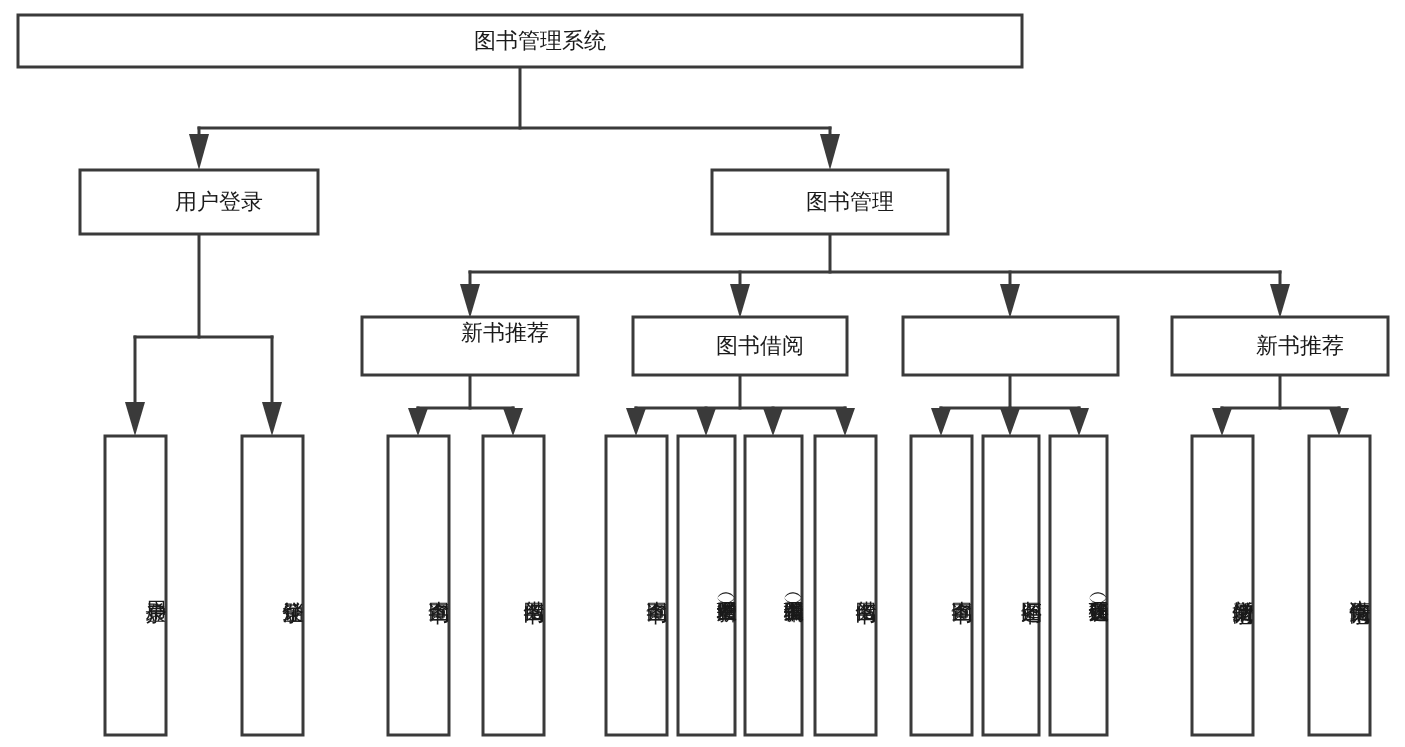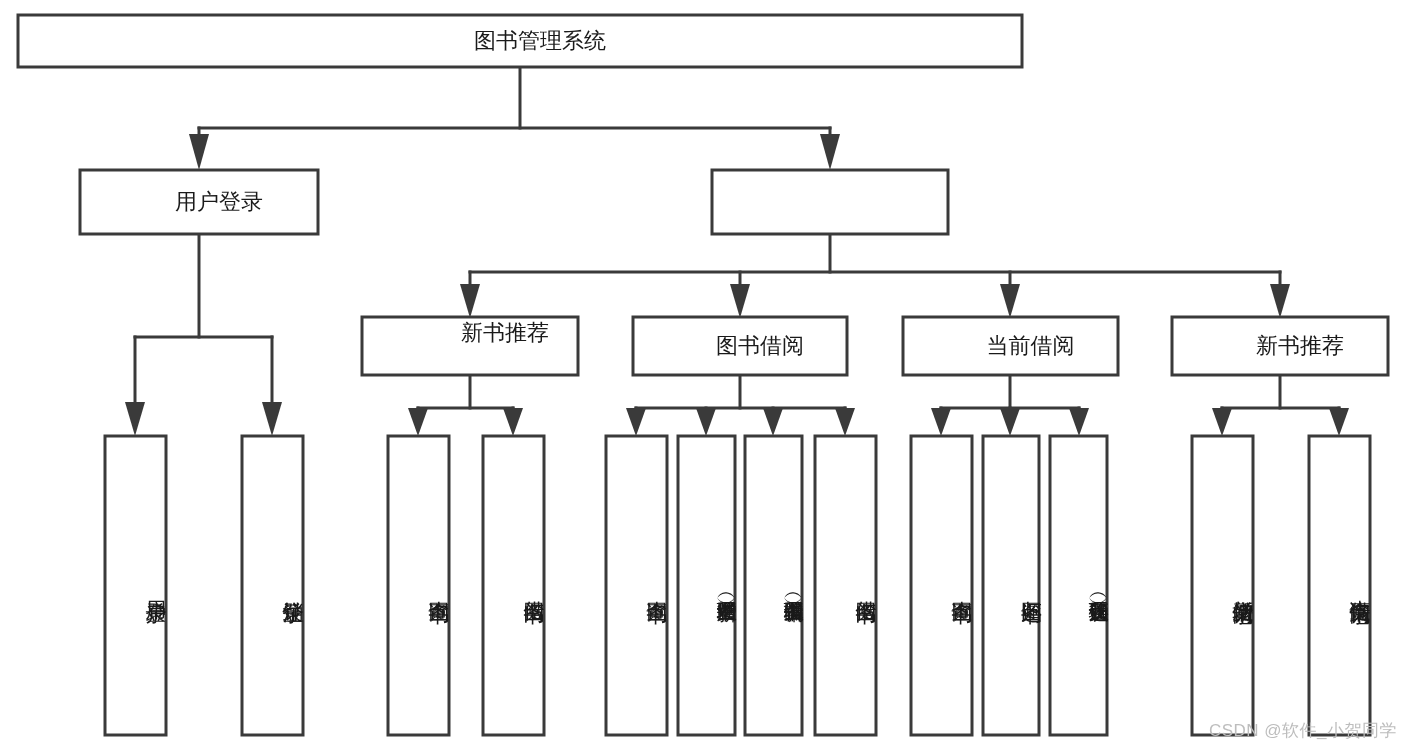--- a/index.html
+++ b/index.html
@@ -185,38 +185,37 @@
     <rect class="node-rect" x="983" y="436" width="56" height="299"></rect>
     <rect class="node-rect" x="1050" y="436" width="57" height="299"></rect>
 
     <rect class="node-rect" x="1192" y="436" width="61" height="299"></rect>
     <rect class="node-rect" x="1309" y="436" width="61" height="299"></rect>
   </svg>
 
   <div class="node-label horiz" style="left:18px; top:15px; width:1004px; height:52px;">图书管理系统</div>
 
   <div class="node-label horiz" style="left:80px; top:170px; width:238px; height:64px;">用户登录</div>
+  <div class="node-label horiz" style="left:712px; top:170px; width:236px; height:64px;">图书管理</div>
 
   <div class="node-label horiz" style="left:362px; top:304px; width:246px; height:58px;border-radius:28px;">新书推荐</div>
   <div class="node-label horiz" style="left:633px; top:317px; width:214px; height:58px;font-family:Liberation Serif, serif;">图书借阅</div>
-  <div class="node-label horiz" style="left:903px; top:317px; width:215px; height:58px;">当前借阅</div>
   <div class="node-label horiz" style="left:1172px; top:317px; width:216px; height:58px;">新书推荐</div>
 
   <div class="node-label vert" style="left:105px; top:436px; width:61px; height:299px;">用户登录</div>
   <div class="node-label vert" style="left:242px; top:436px; width:61px; height:299px;">注销登录</div>
 
   <div class="node-label vert" style="left:388px; top:436px; width:61px; height:299px;">查询图书</div>
   <div class="node-label vert" style="left:483px; top:436px; width:61px; height:299px;">借阅图书</div>
 
   <div class="node-label vert" style="left:606px; top:436px; width:61px; height:299px;">查询图书</div>
   <div class="node-label vert tight" style="left:678px; top:436px; width:57px; height:299px;">新增图书（管理员）</div>
   <div class="node-label vert tight" style="left:745px; top:436px; width:57px; height:299px;">编辑图书（管理员）</div>
   <div class="node-label vert" style="left:815px; top:436px; width:61px; height:299px;">借阅图书</div>
 
   <div class="node-label vert" style="left:911px; top:436px; width:61px; height:299px;">查询图书</div>
   <div class="node-label vert" style="left:983px; top:436px; width:56px; height:299px;">归还图书</div>
   <div class="node-label vert tight" style="left:1050px; top:436px; width:57px; height:299px;">确认归还（管理员）</div>
 
   <div class="node-label vert" style="left:1192px; top:436px; width:61px; height:299px;">新增借阅记录</div>
   <div class="node-label vert" style="left:1309px; top:436px; width:61px; height:299px;">查询借阅记录</div>
 
-  <div class="watermark">CSDN @软件_小贺同学</div>
 </div>
 
 </body></html>

